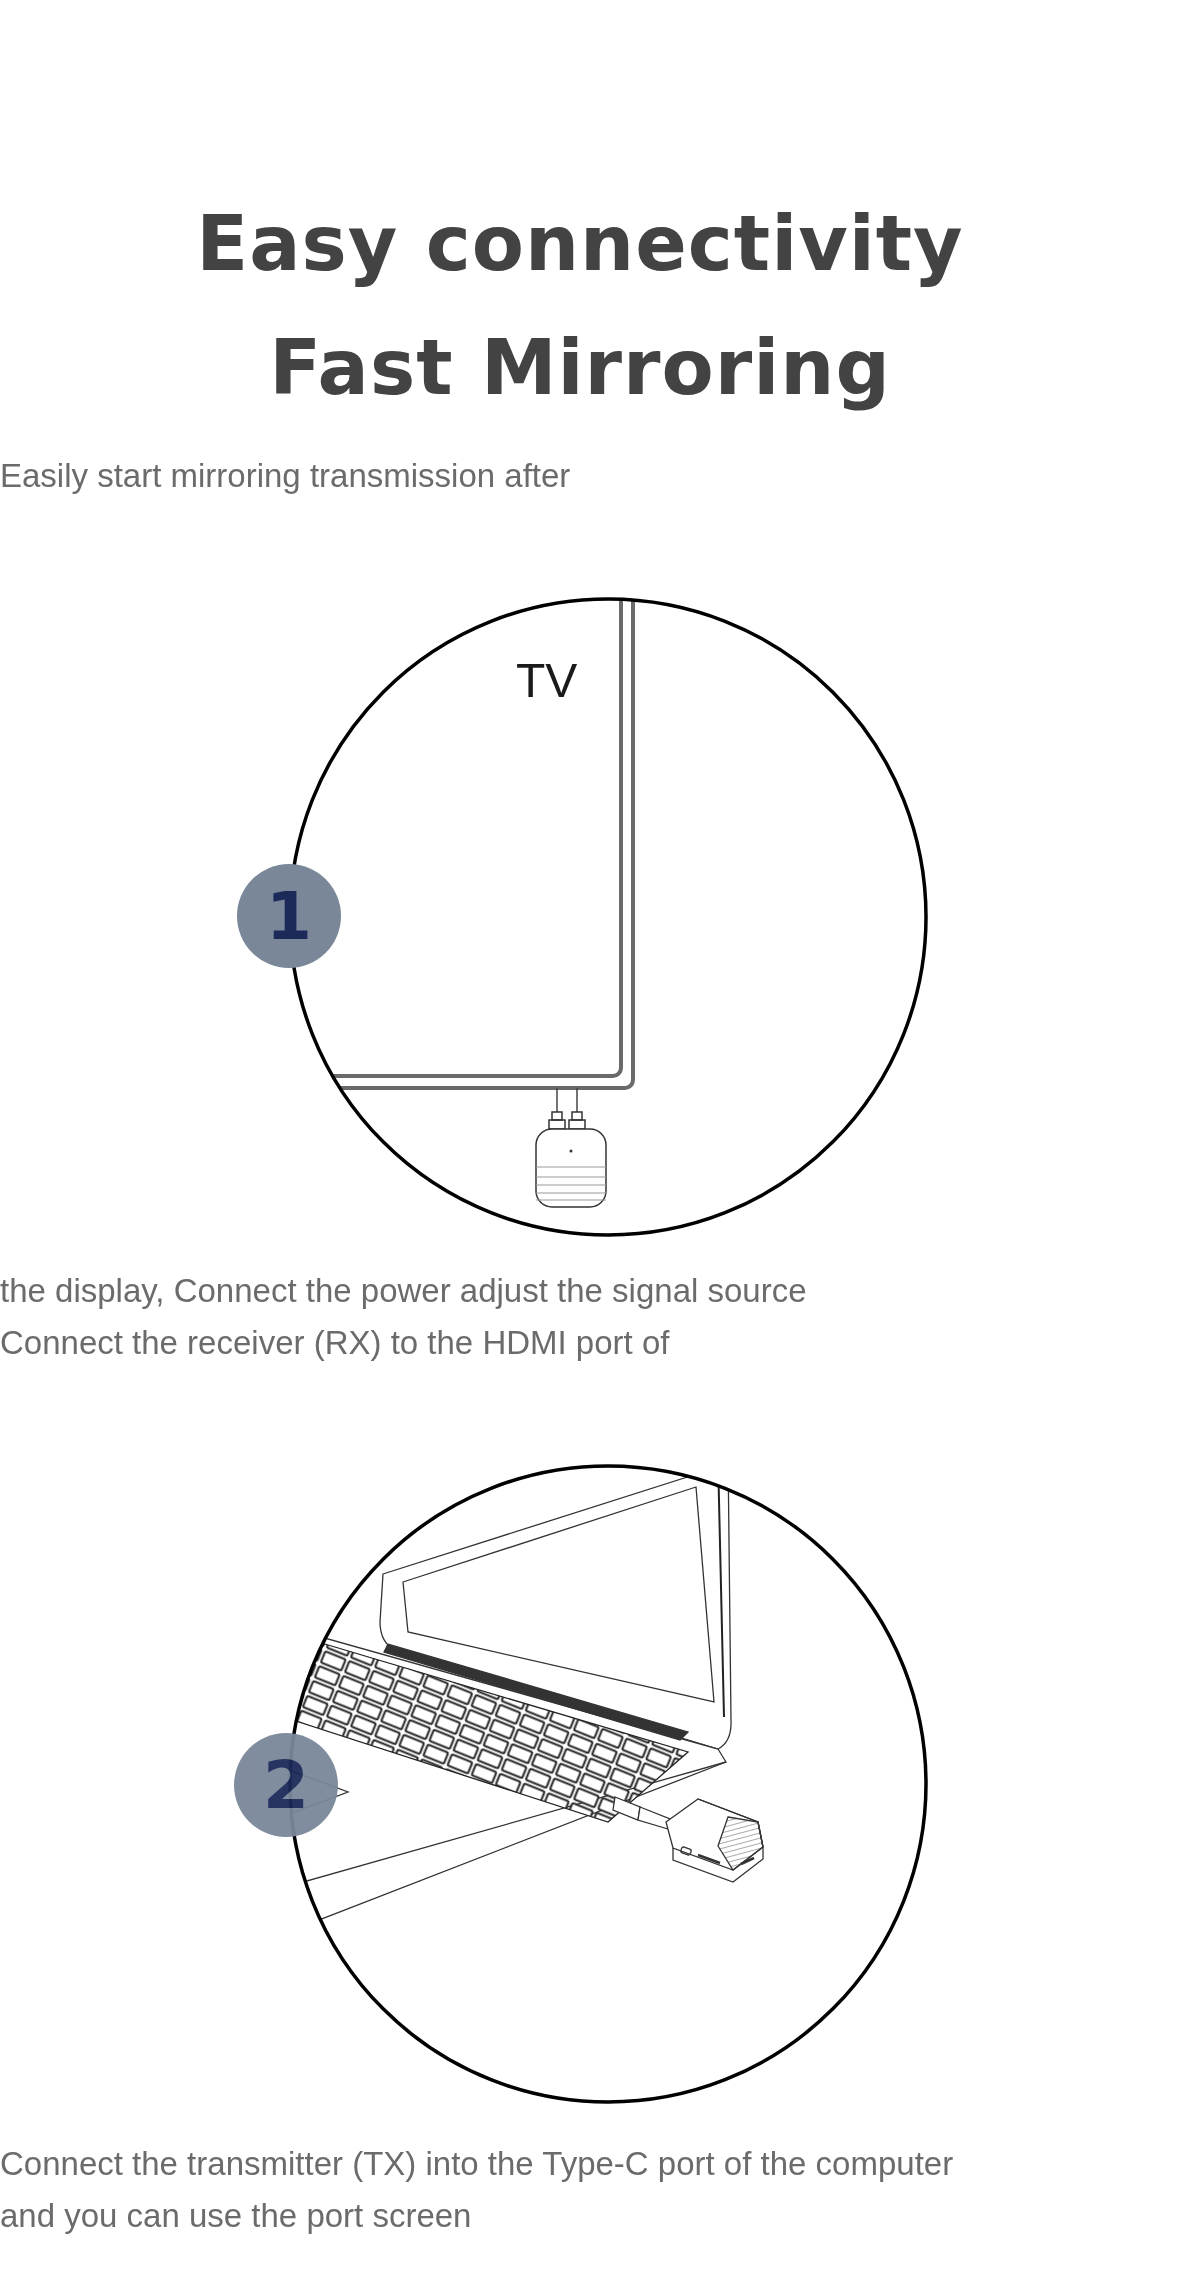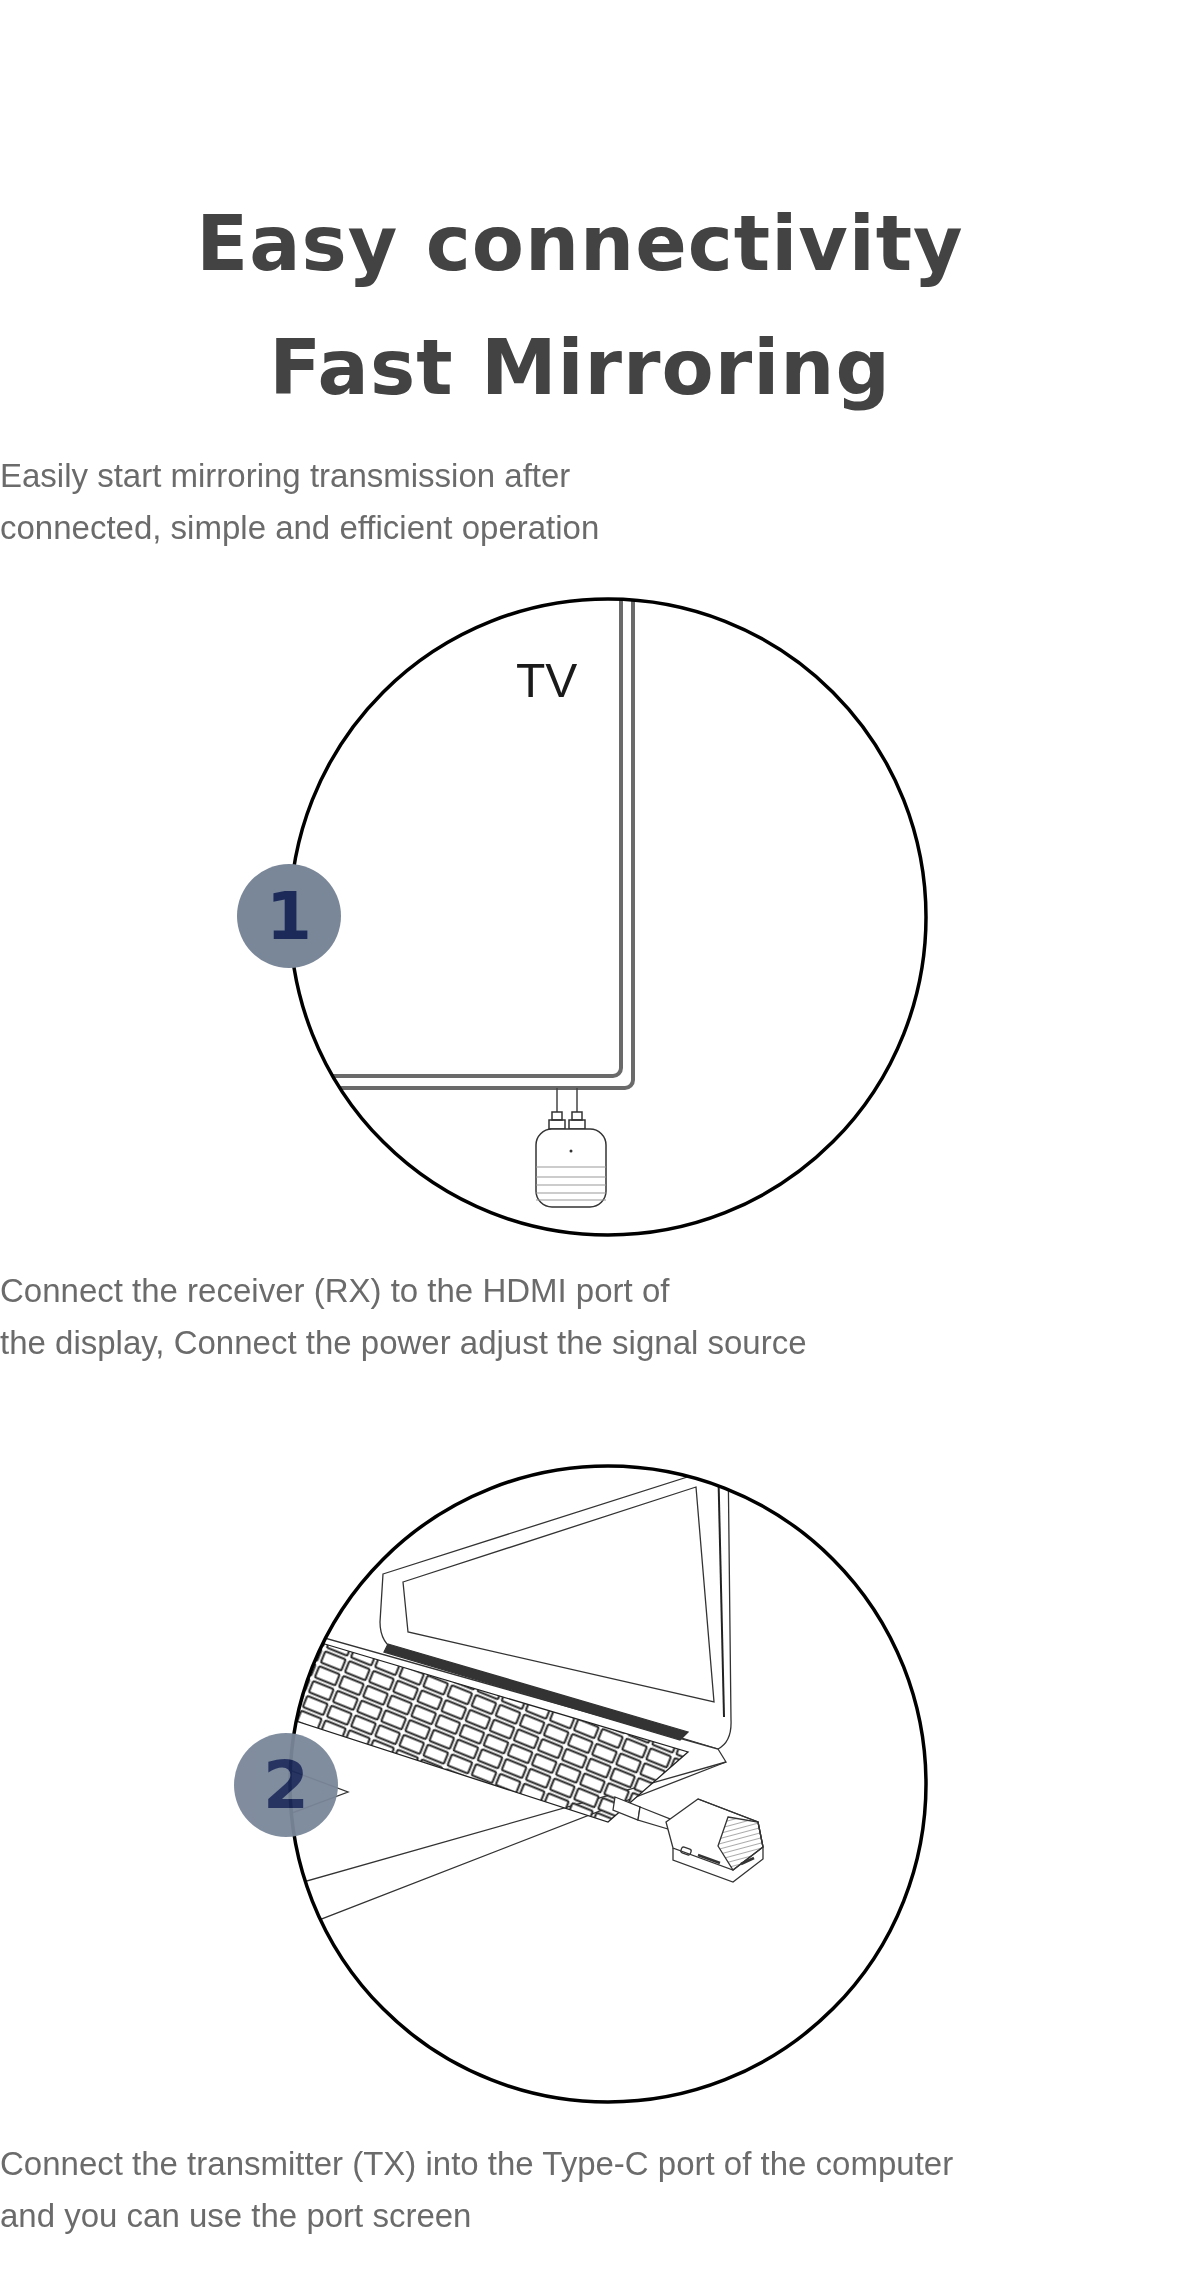--- a/index.html
+++ b/index.html
@@ -44,21 +44,20 @@
     .badge2 { left: 234px; top: 1733px; opacity: 0.95; }
   </style>
 </head>
 <body>
 
 <div class="headline l1">Easy connectivity</div>
 <div class="headline l2">Fast Mirroring</div>
 
 <div class="subtext sub-intro">
   <div>Easily start mirroring transmission after</div>
-  <div>connected, simple and efficient operation</div>
 </div>
 
 <div class="figure fig1">
   <svg viewBox="0 0 640 644">
     <defs>
       <clipPath id="c1">
           <circle cx="320" cy="322" r="318"></circle>
         </clipPath>
     </defs>
     <g clip-path="url(#c1)" fill="none">
@@ -82,22 +81,22 @@
       <line x1="248" y1="598" x2="318" y2="598" stroke="#999" stroke-width="1.2"></line>
       <line x1="248" y1="605" x2="318" y2="605" stroke="#999" stroke-width="1.2"></line>
     </g>
     <circle cx="320" cy="322" r="318" fill="none" stroke="#000" stroke-width="3.5"></circle>
   </svg>
   <div class="tv-label">TV</div>
 </div>
 <div class="step-badge badge1">1</div>
 
 <div class="subtext sub-step1">
+  <div>the display, Connect the power adjust the signal source</div>
   <div>Connect the receiver (RX) to the HDMI port of</div>
-  <div>the display, Connect the power adjust the signal source</div>
 </div>
 
 <div class="figure fig2">
   <svg viewBox="0 0 640 644">
     <defs>
       <clipPath id="c2">
           <circle cx="320" cy="322" r="318"></circle>
         </clipPath>
       <pattern id="keys" width="26" height="16" patternUnits="userSpaceOnUse" patternTransform="rotate(22)">
         <rect x="1.5" y="1.5" width="22" height="12" rx="1.5" fill="#fff" stroke="#222" stroke-width="2"></rect>

